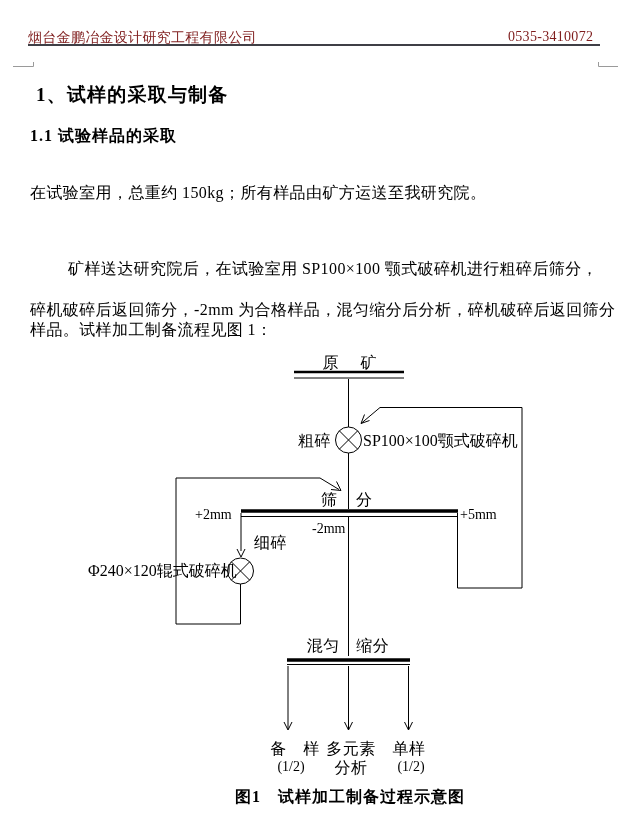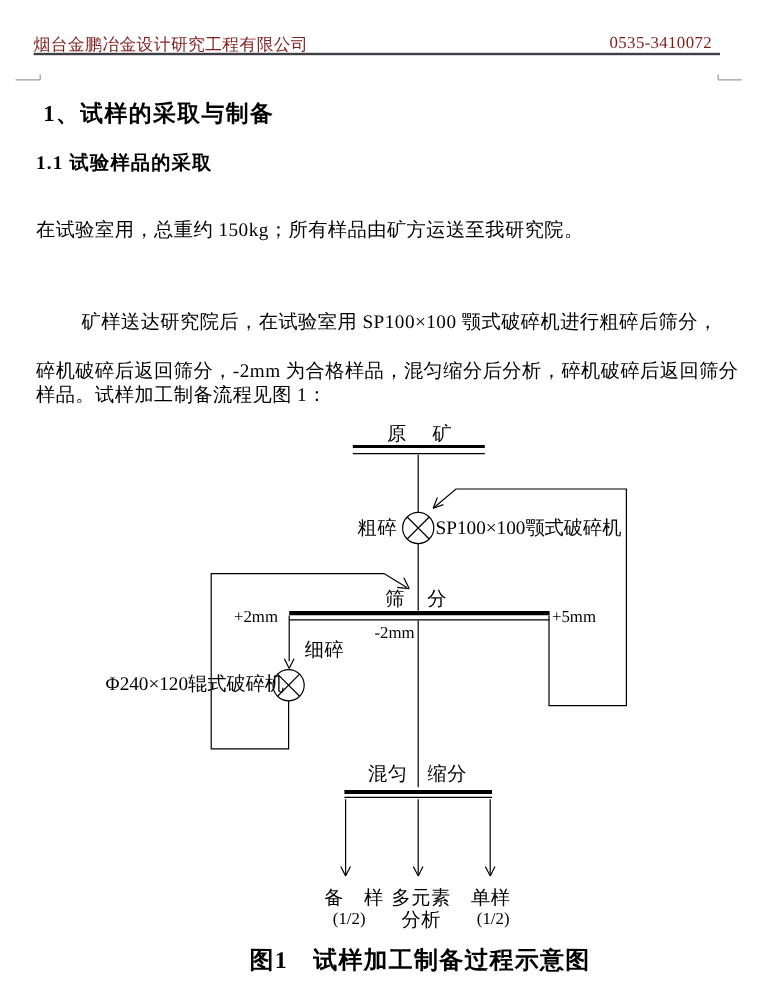--- a/index.html
+++ b/index.html
@@ -8,21 +8,21 @@
     font-family:"Liberation Serif","DejaVu Serif",serif;color:#000;overflow:hidden;
   }
   .abs{position:absolute;white-space:nowrap;}
   .hdr{font-size:14px;color:#7f1d1d;letter-spacing:0.3px;}
   .hdr-rule{position:absolute;left:28px;top:44px;width:572px;height:2px;background:#3f3f46;}
   .doc-title{font-size:19px;font-weight:bold;letter-spacing:1.2px;}
   .sec-head{font-size:16px;font-weight:bold;letter-spacing:1px;}
   .body-line{font-size:16px;letter-spacing:0.4px;line-height:18px;}
   .fig-label{font-size:16px;letter-spacing:0.5px;line-height:17px;}
   .fig-latin{font-size:14px;font-family:"Liberation Serif","DejaVu Serif",serif;}
-  .fig-caption{font-size:20px;font-weight:bold;letter-spacing:1px;}
+  .fig-caption{font-size:16px;font-weight:bold;letter-spacing:1px;}
   .ctr{transform:translateX(-50%);}
   svg{position:absolute;left:0;top:0;pointer-events:none;}
 </style>
 </head>
 <body>
 
 <div class="page">
 
   <div class="abs hdr" style="left:28px;top:29px;">烟台金鹏冶金设计研究工程有限公司</div>
   <div class="abs hdr" style="left:508px;top:29px;">0535-3410072</div>

